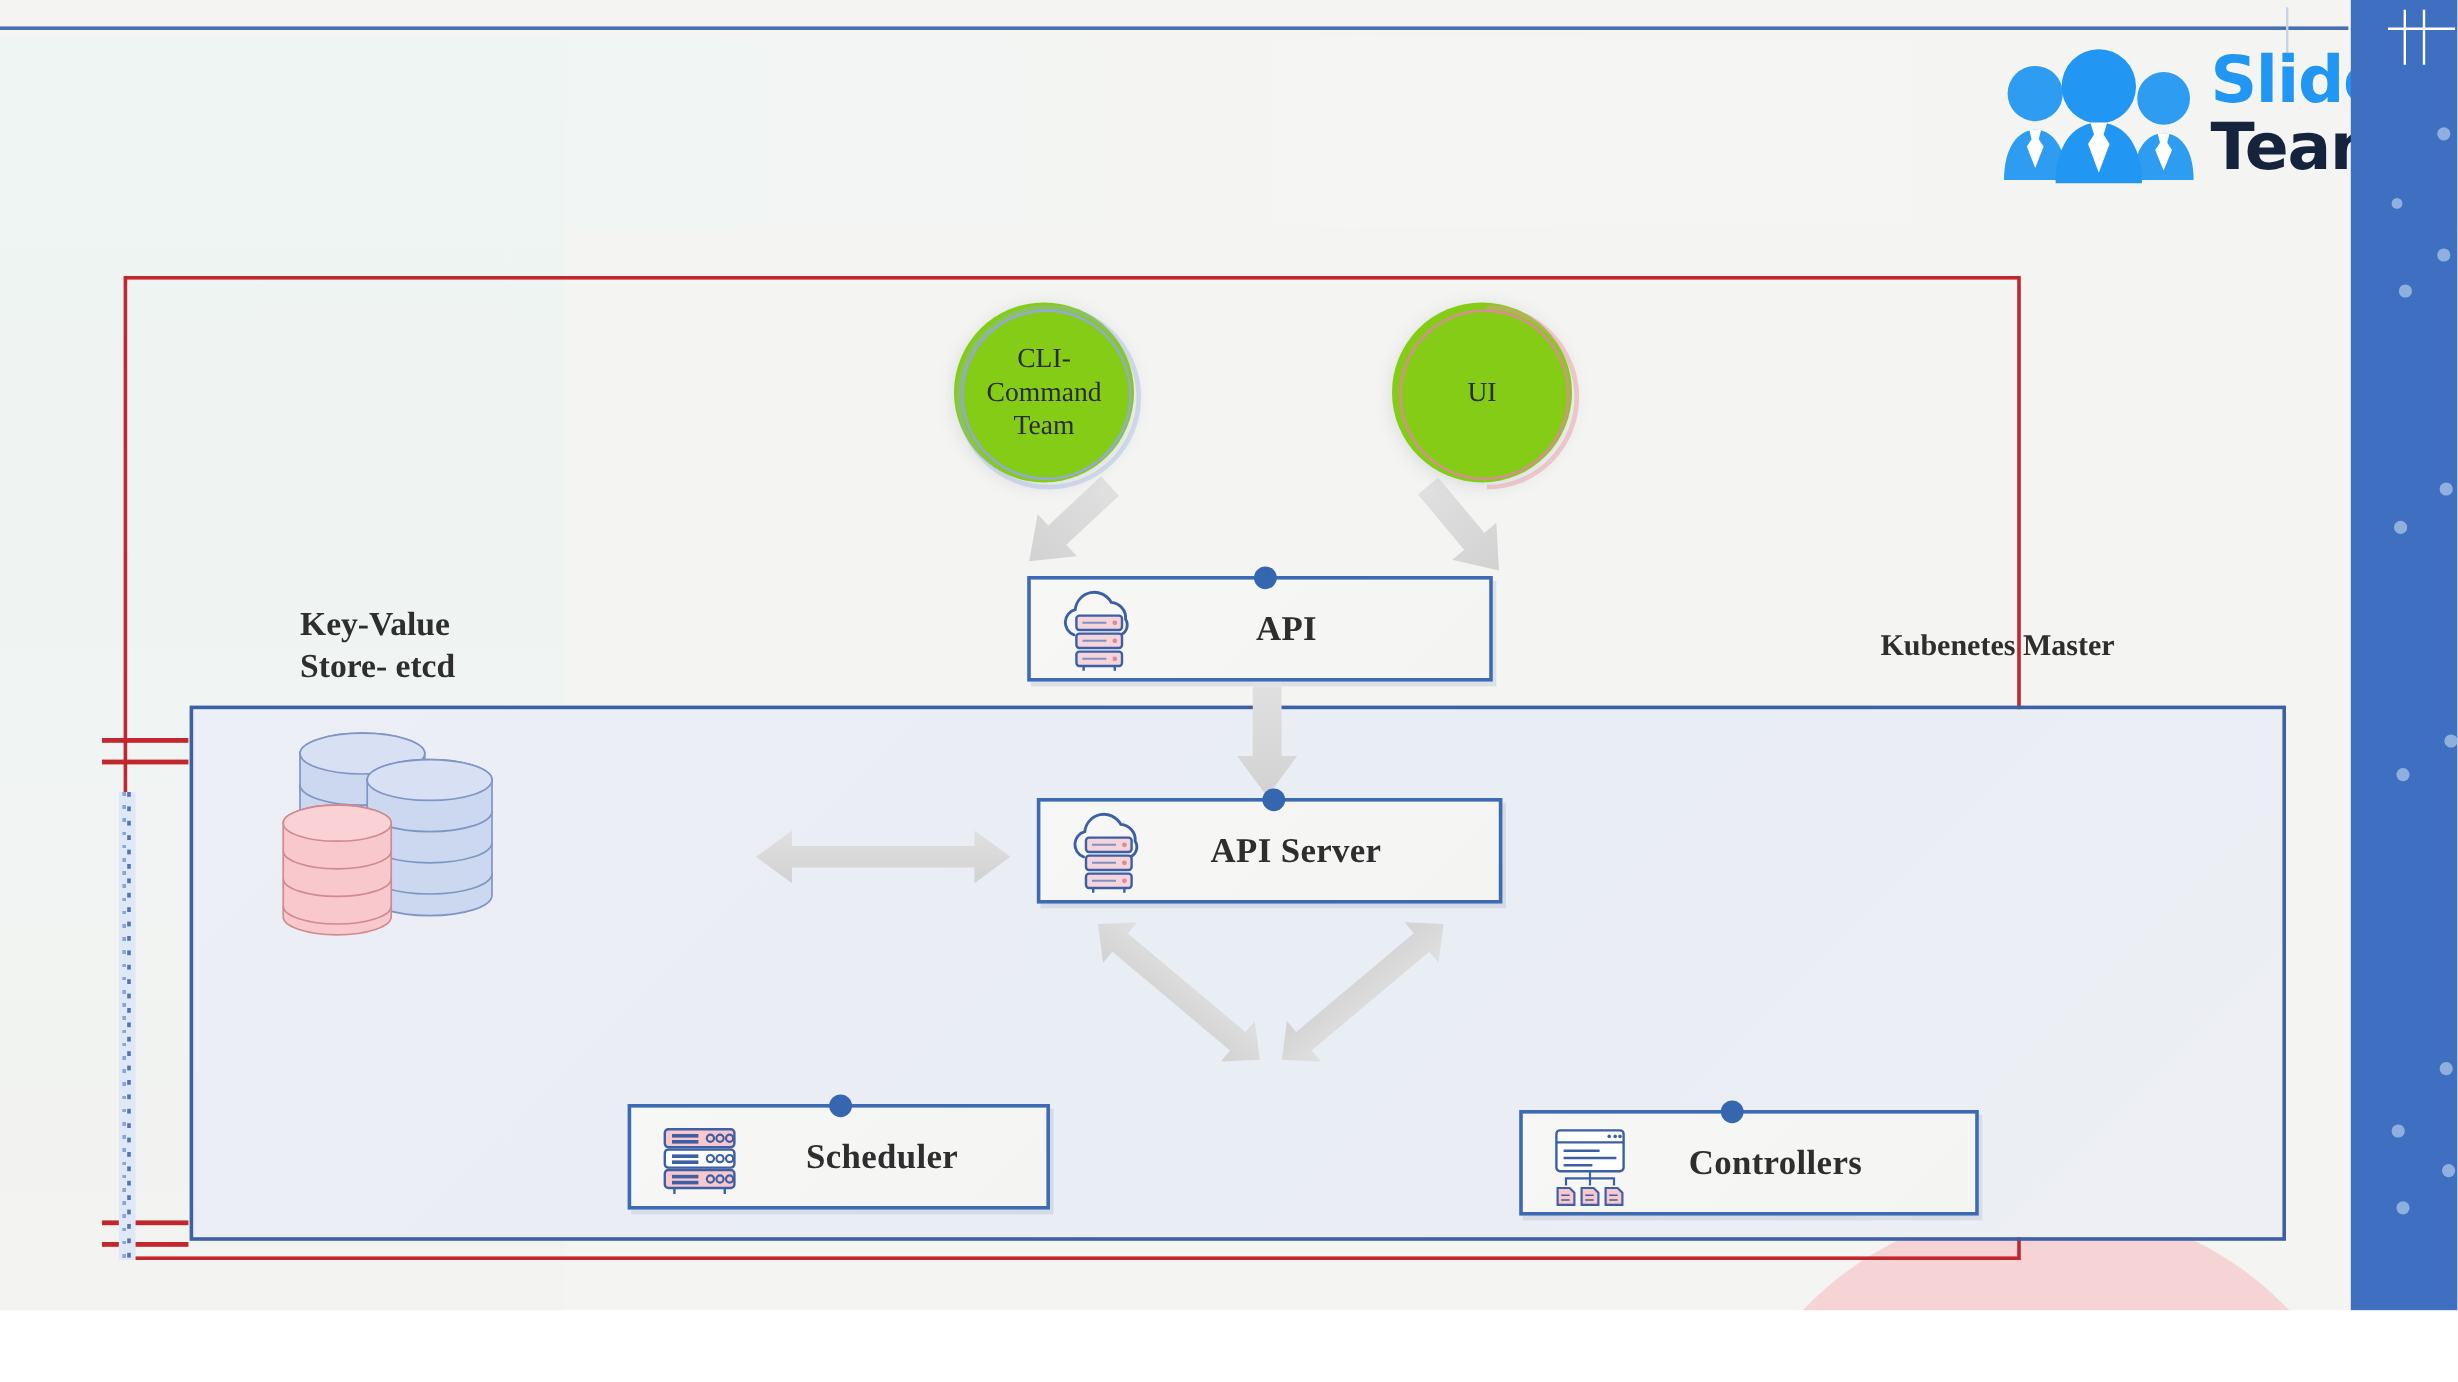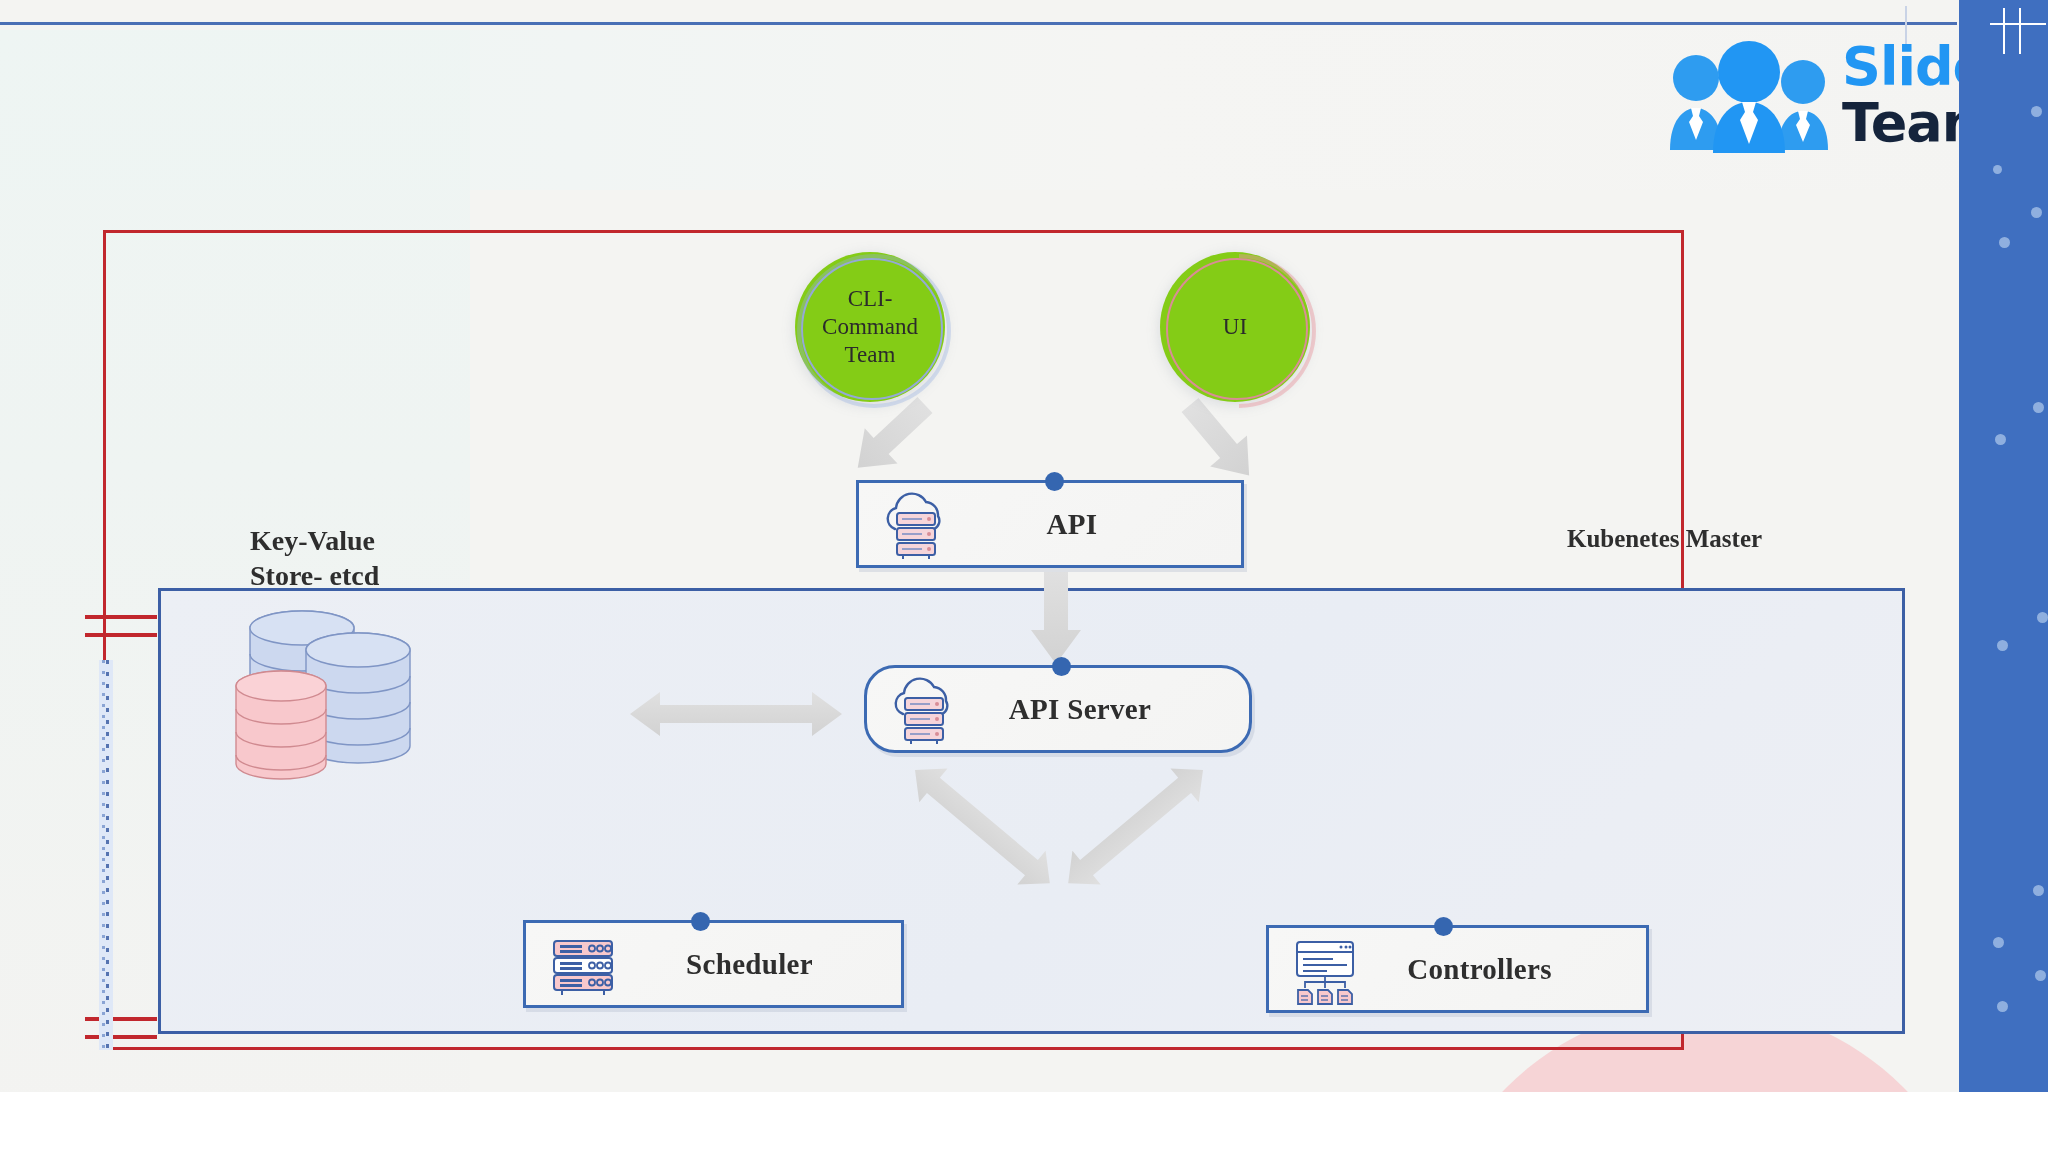--- a/index.html
+++ b/index.html
@@ -78,27 +78,27 @@
         background:linear-gradient(135deg,#f7f7f6 0%,#f4f4f3 100%);
         box-shadow:3px 4px 0 rgba(170,180,200,.30);
         display:flex;align-items:center;}
   .node-label{font-size:29px;font-weight:bold;color:#2e2e2e;letter-spacing:.3px;
         flex:1;text-align:center;padding-right:52px;}
   .node-icon{width:78px;height:78px;margin-left:18px;flex:none;}
   .node-dot{position:absolute;width:19px;height:19px;border-radius:50%;background:#3566b0;
         top:-11px;}
 
   #api-box{left:856px;top:480px;width:388px;height:88px;}
-  #api-server-box{left:864px;top:665px;width:388px;height:88px;border-radius:31px;}
-  #scheduler-box{left:523px;top:920px;width:381px;height:88px;gap:28px;}
+  #api-server-box{left:864px;top:665px;width:388px;height:88px;}
+  #scheduler-box{left:523px;top:920px;width:352px;height:88px;gap:28px;}
   #controllers-box{left:1266px;top:925px;width:383px;height:88px;}
 
   
   .plain-label{position:absolute;font-size:28px;font-weight:bold;color:#2e2e2e;line-height:1.24;}
-  #etcd-label{left:250px;top:504px;margin-top:20px;}
+  #etcd-label{left:250px;top:504px;}
   #master-label{left:1567px;top:523px;font-size:25px;}
 
   
   .arrow-svg{position:absolute;overflow:visible;}
 
   
   .bottom-strip{position:absolute;left:0;top:1092px;width:2048px;height:60px;background:#ffffff;}
 </style>
 </head>
 <body>

